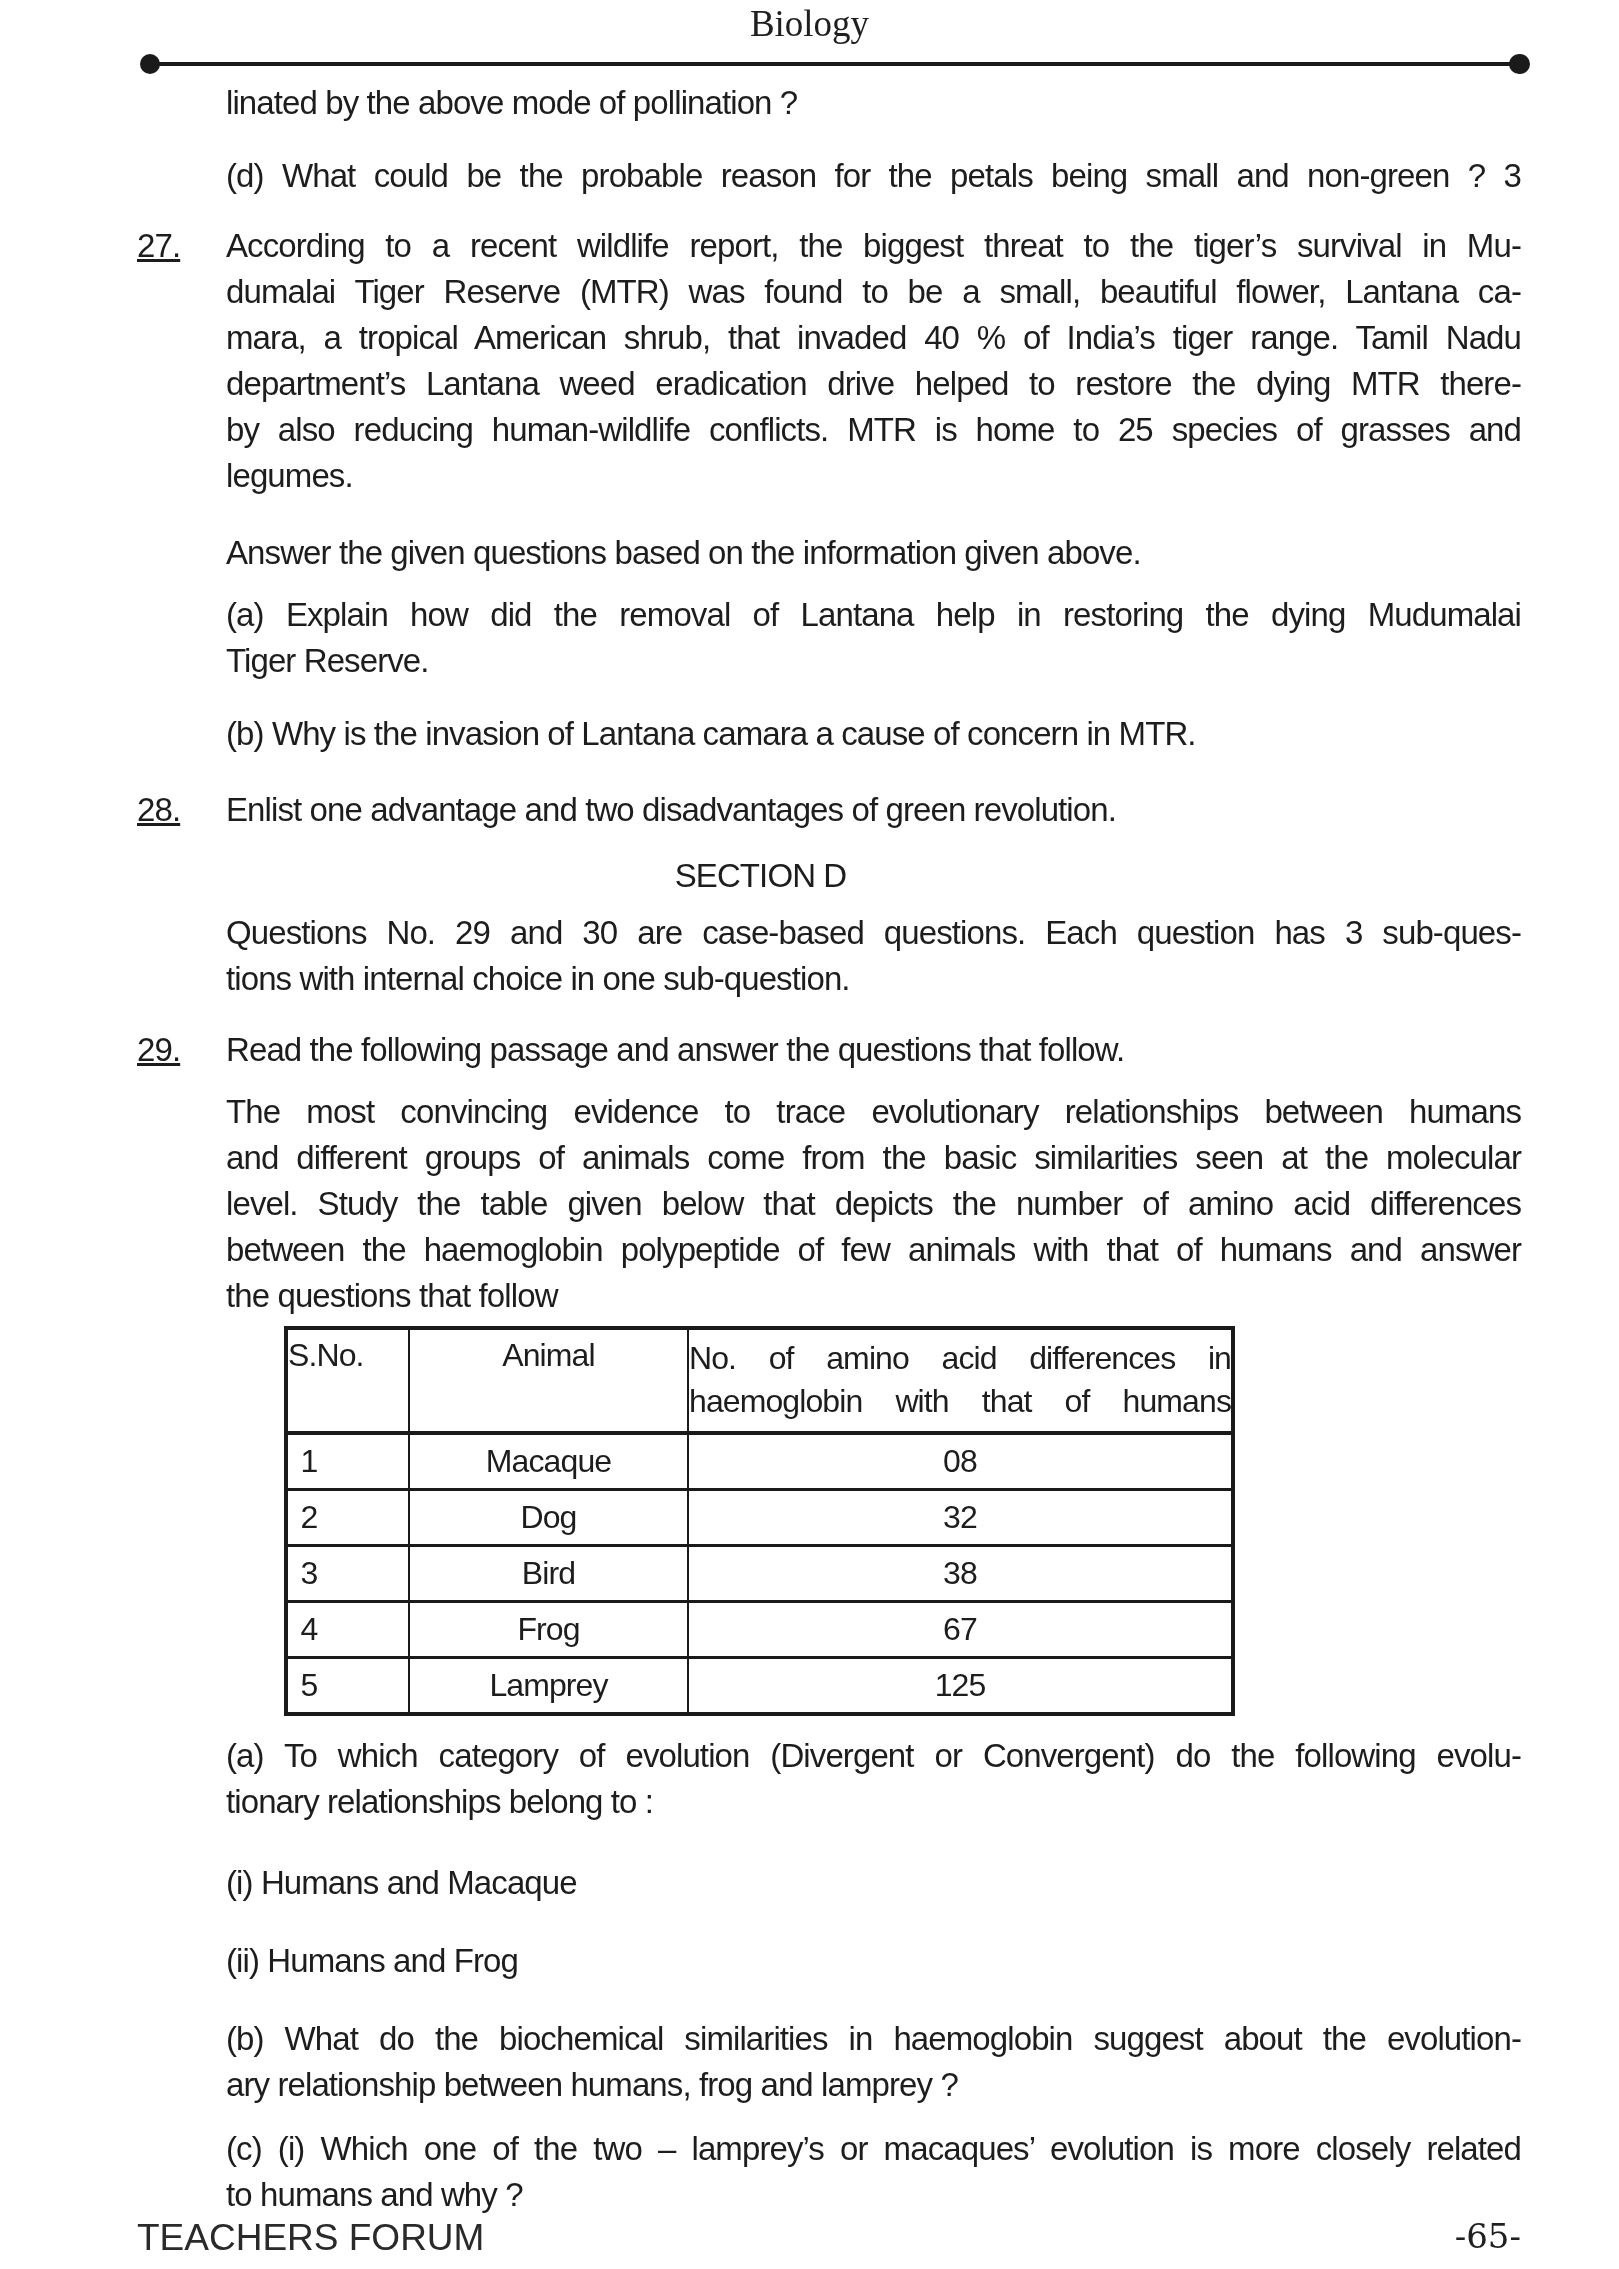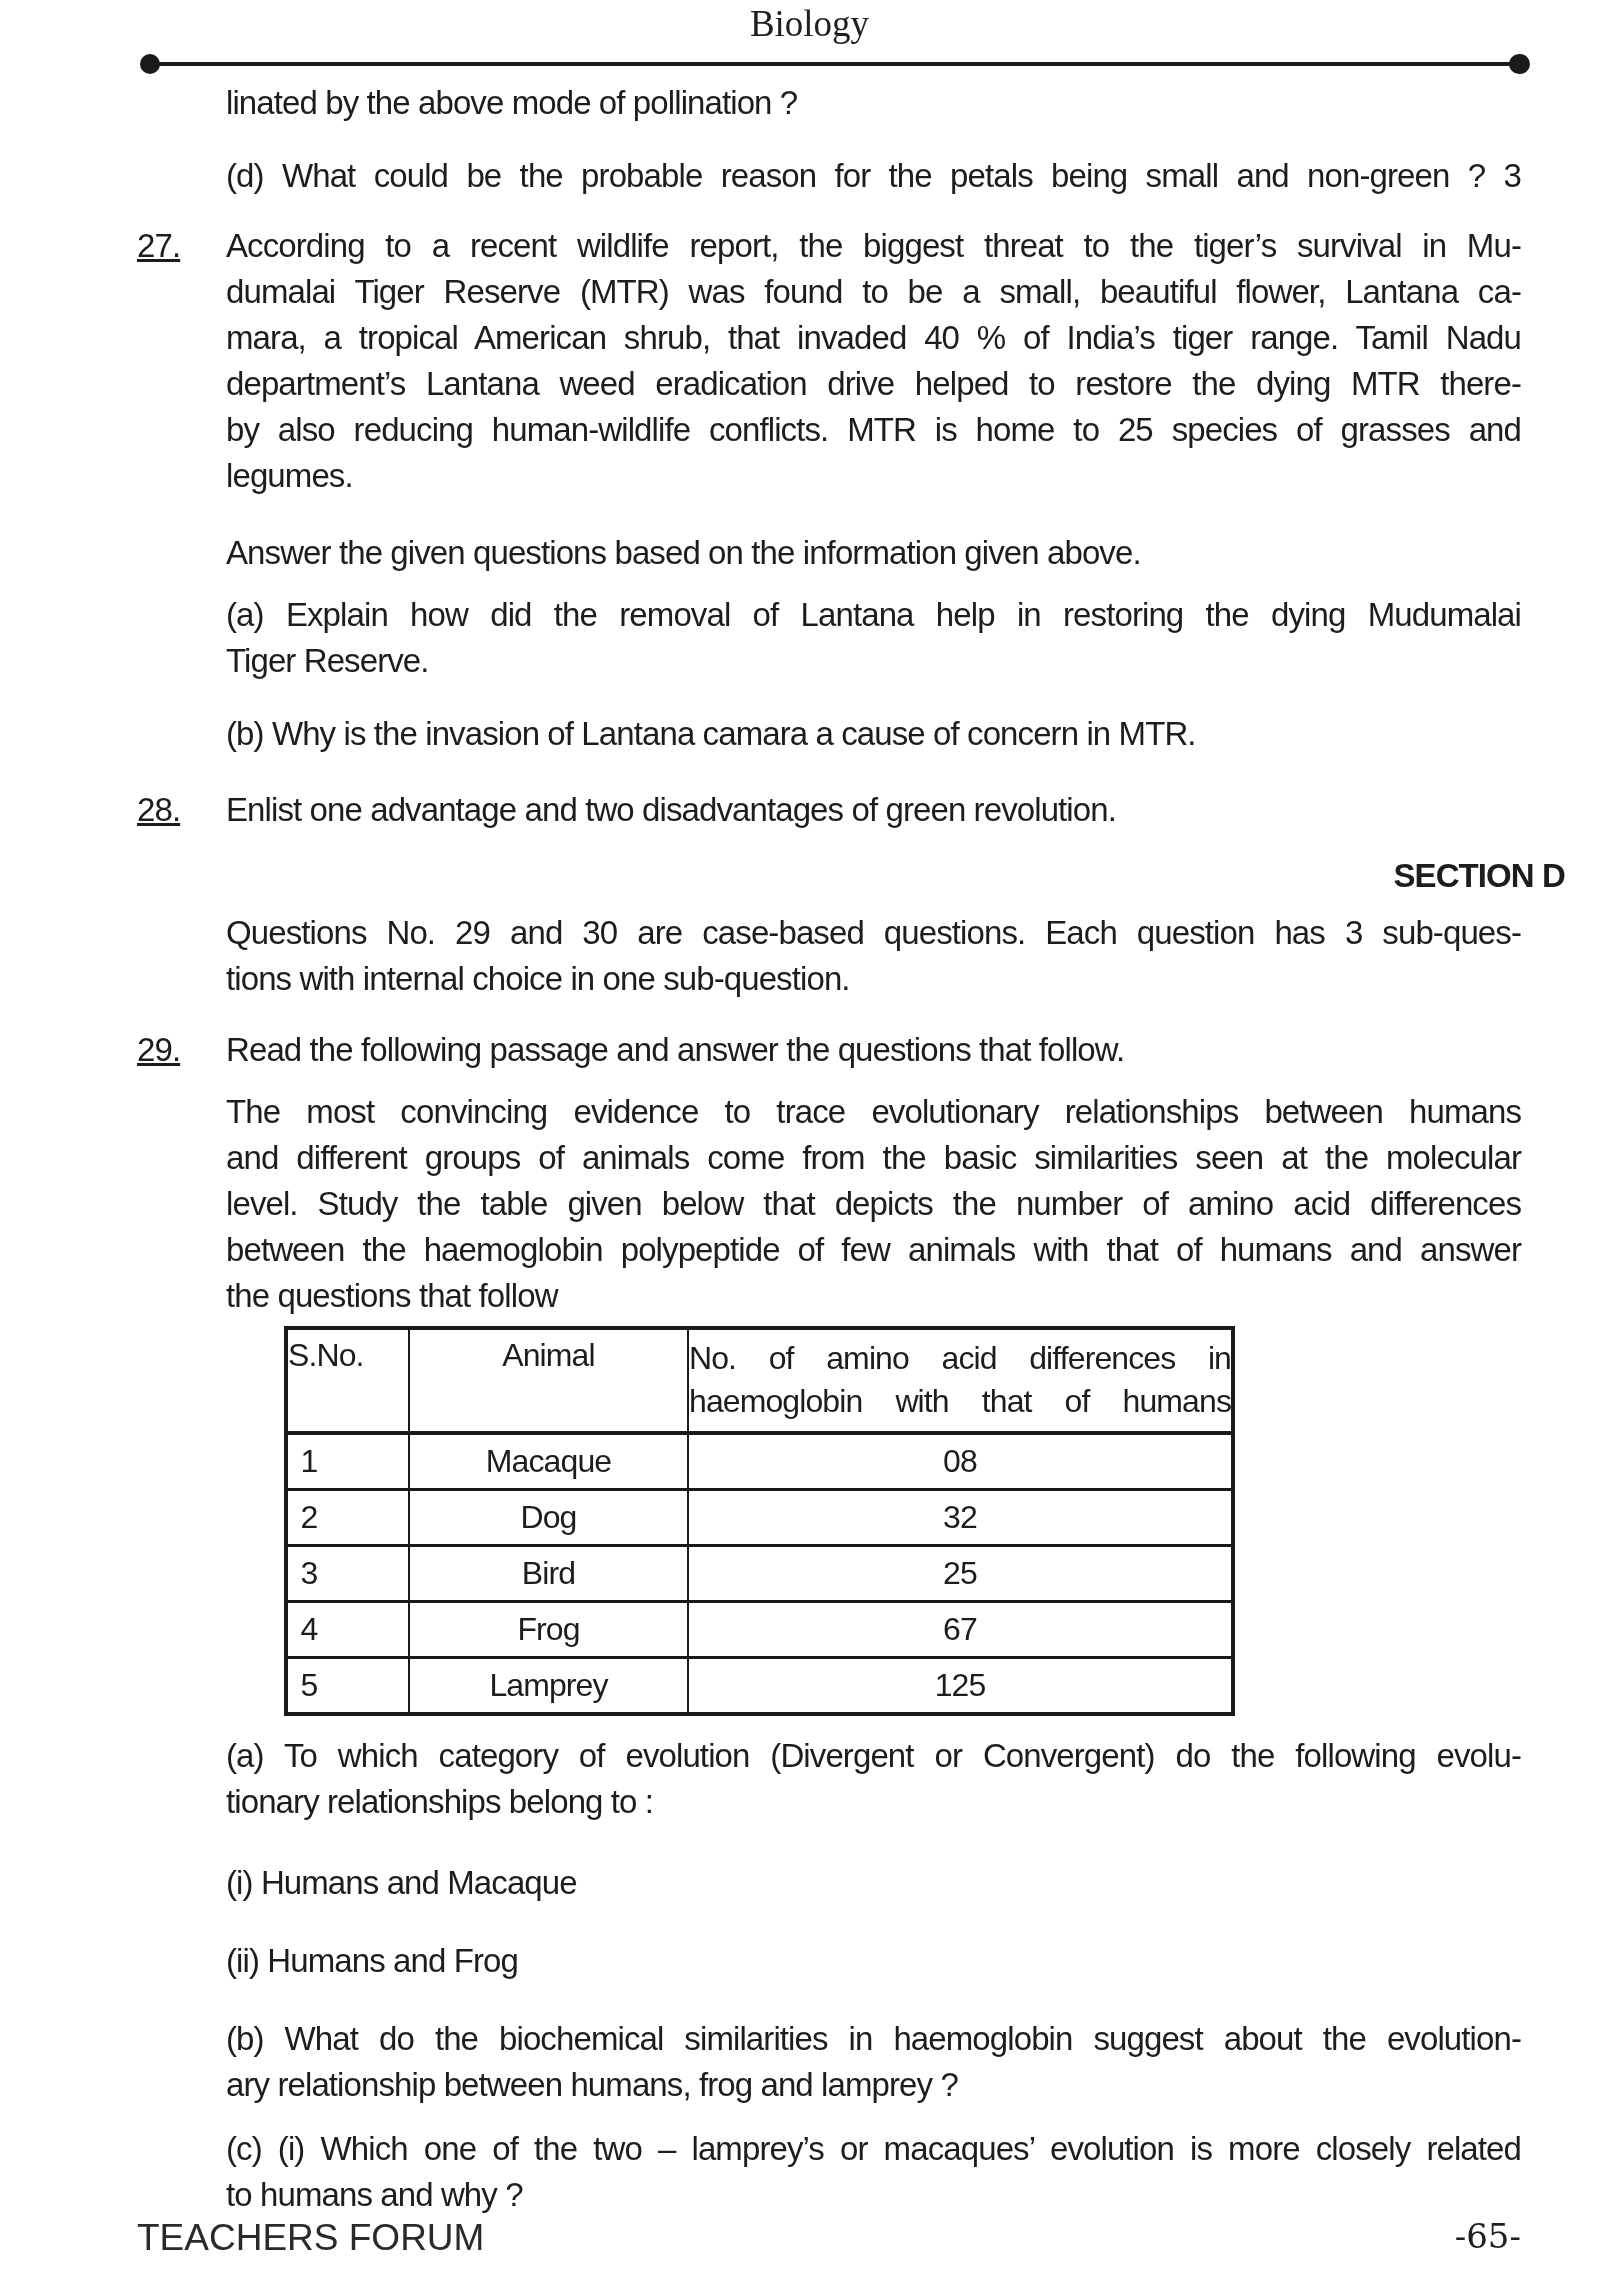--- a/index.html
+++ b/index.html
@@ -33,22 +33,22 @@
     font-size:33px; line-height:46px; letter-spacing:-0.9px;
   }
   .line { height:46px; white-space:nowrap; }
   .jl   { text-align:justify; text-align-last:justify; white-space:normal; }
   .qnum {
     position:absolute; left:-89px; top:0;
     letter-spacing:-0.9px;
     text-decoration:underline;
   }
   .secd {
-    position:absolute; left:0; width:1521px; text-align:right;
-    font-size:33px; line-height:46px; font-weight:bold; letter-spacing:-0.9px;padding-left:44px;
+    position:absolute; left:0; width:1521px; text-align:center;
+    font-size:33px; line-height:46px; font-weight:normal; letter-spacing:-0.9px;
   }
 
   table.datatable {
     position:absolute; left:284px; top:1326px;
     border-collapse:collapse;
     table-layout:fixed;
     width:938px;
     font-size:32px; letter-spacing:-0.9px; color:#1d1d1d;padding-left:28px;
   }
   table.datatable, table.datatable td, table.datatable th {
@@ -166,21 +166,21 @@
       <td class="c-diff">08</td>
     </tr>
     <tr class="drow">
       <td class="c-sno">2</td>
       <td class="c-animal">Dog</td>
       <td class="c-diff">32</td>
     </tr>
     <tr class="drow">
       <td class="c-sno">3</td>
       <td class="c-animal">Bird</td>
-      <td class="c-diff">25</td>
+      <td class="c-diff">38</td>
     </tr>
     <tr class="drow">
       <td class="c-sno">4</td>
       <td class="c-animal">Frog</td>
       <td class="c-diff">67</td>
     </tr>
     <tr class="drow">
       <td class="c-sno">5</td>
       <td class="c-animal">Lamprey</td>
       <td class="c-diff">125</td>

